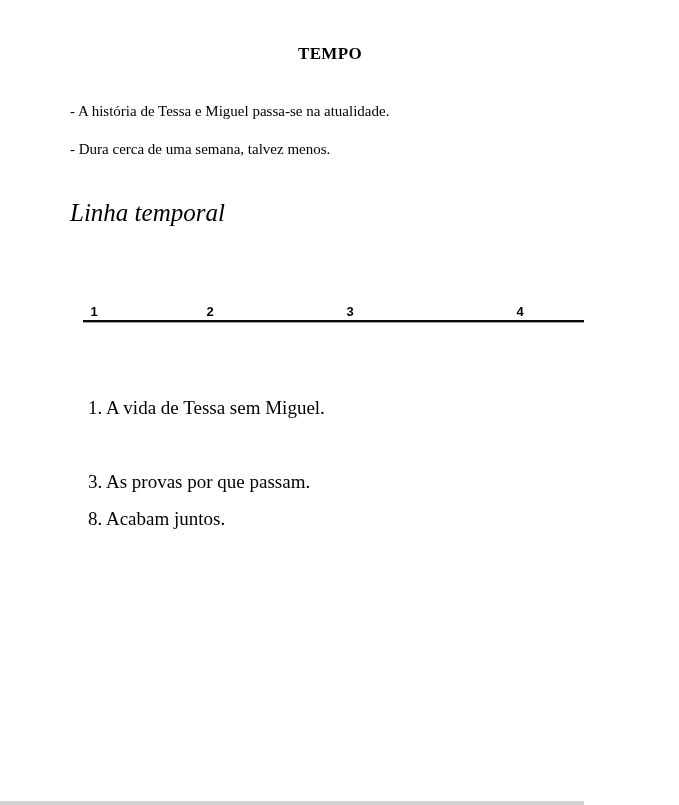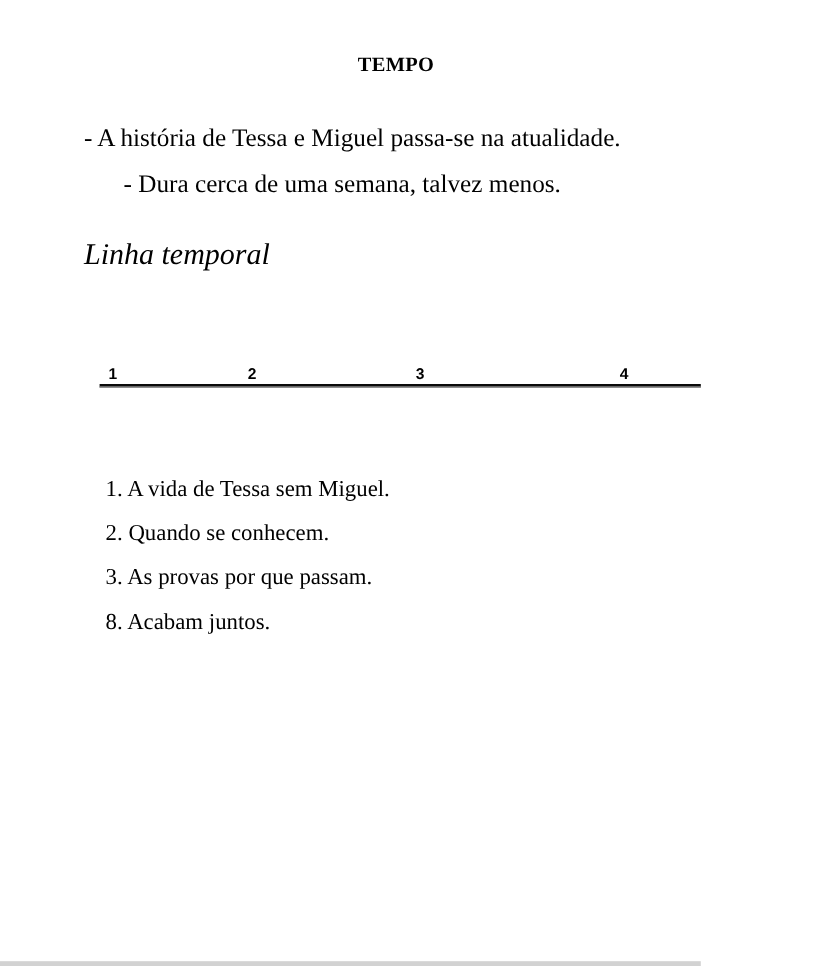--- a/index.html
+++ b/index.html
@@ -23,26 +23,26 @@
     width: 660px;
     text-align: center;
     font-size: 17px;
     font-weight: bold;
     letter-spacing: 0.3px;
     font-family: "Liberation Serif", serif;
   }
   .note-line {
     position: absolute;
     left: 70px;
-    font-size: 21px;
+    font-size: 15px;
     white-space: nowrap;
     font-family: "Liberation Serif", serif;
   }
   .note-1 { top: 103px; }
-  .note-2 { top: 141px; margin-left: 33px; }
+  .note-2 { top: 141px; }
   .section-heading {
     position: absolute;
     left: 70px;
     top: 199px;
     font-size: 25px;
     font-style: italic;
     white-space: nowrap;
   }
   .timeline {
     position: absolute;
@@ -121,21 +121,20 @@
   <div class="timeline">
     <span class="timeline-marker marker-1">1</span>
     <span class="timeline-marker marker-2">2</span>
     <span class="timeline-marker marker-3">3</span>
     <span class="timeline-marker marker-4">4</span>
     <div class="timeline-rule"></div>
   </div>
 
   <div class="plot-list-item item-1">1. A vida de Tessa sem Miguel.</div>
 
-  <div class="plot-list-item item-2">2. Quando se conhecem.</div>
 
   <div class="plot-list-item item-3">3. As provas por que passam.</div>
 
   <div class="plot-list-item item-4">8. Acabam juntos.</div>
 
   <div class="page-number">8</div>
 
   <div class="bottom-edge"></div>
 
 </div>

